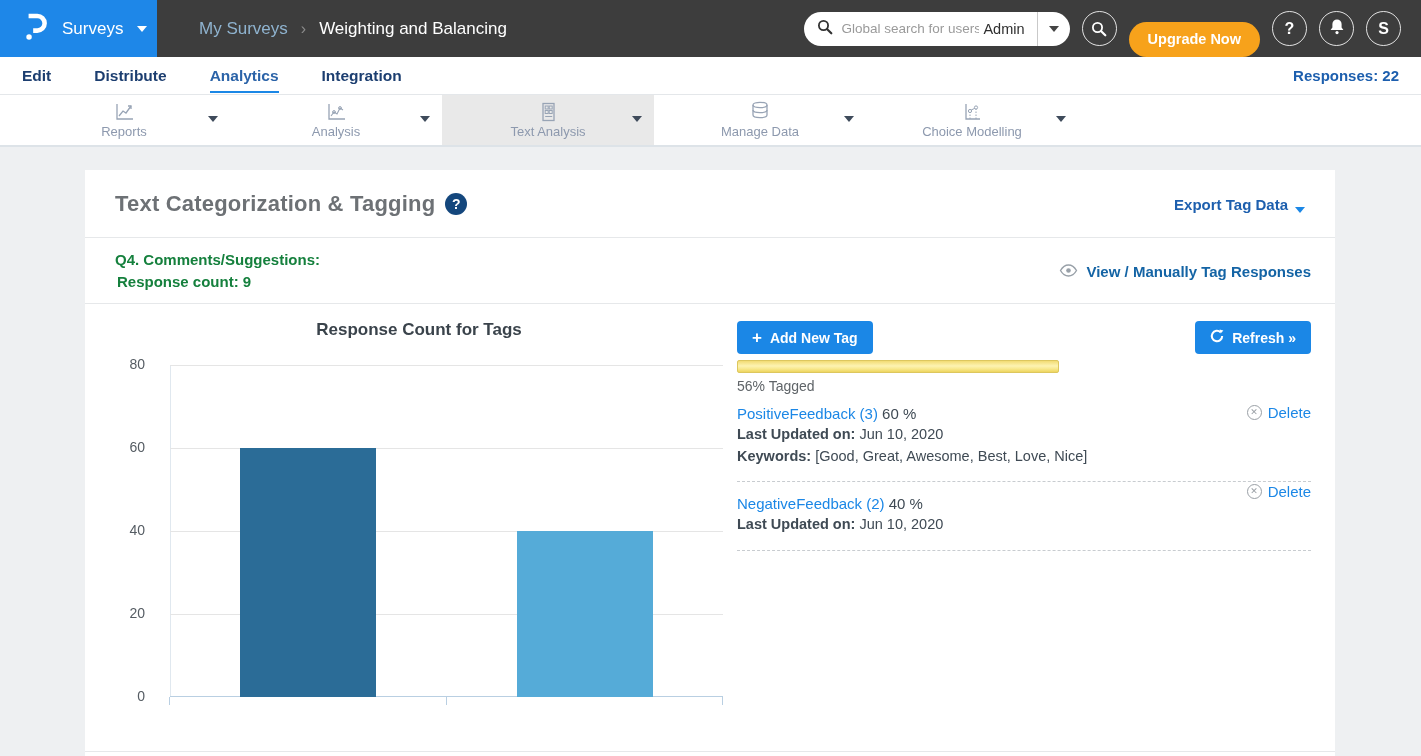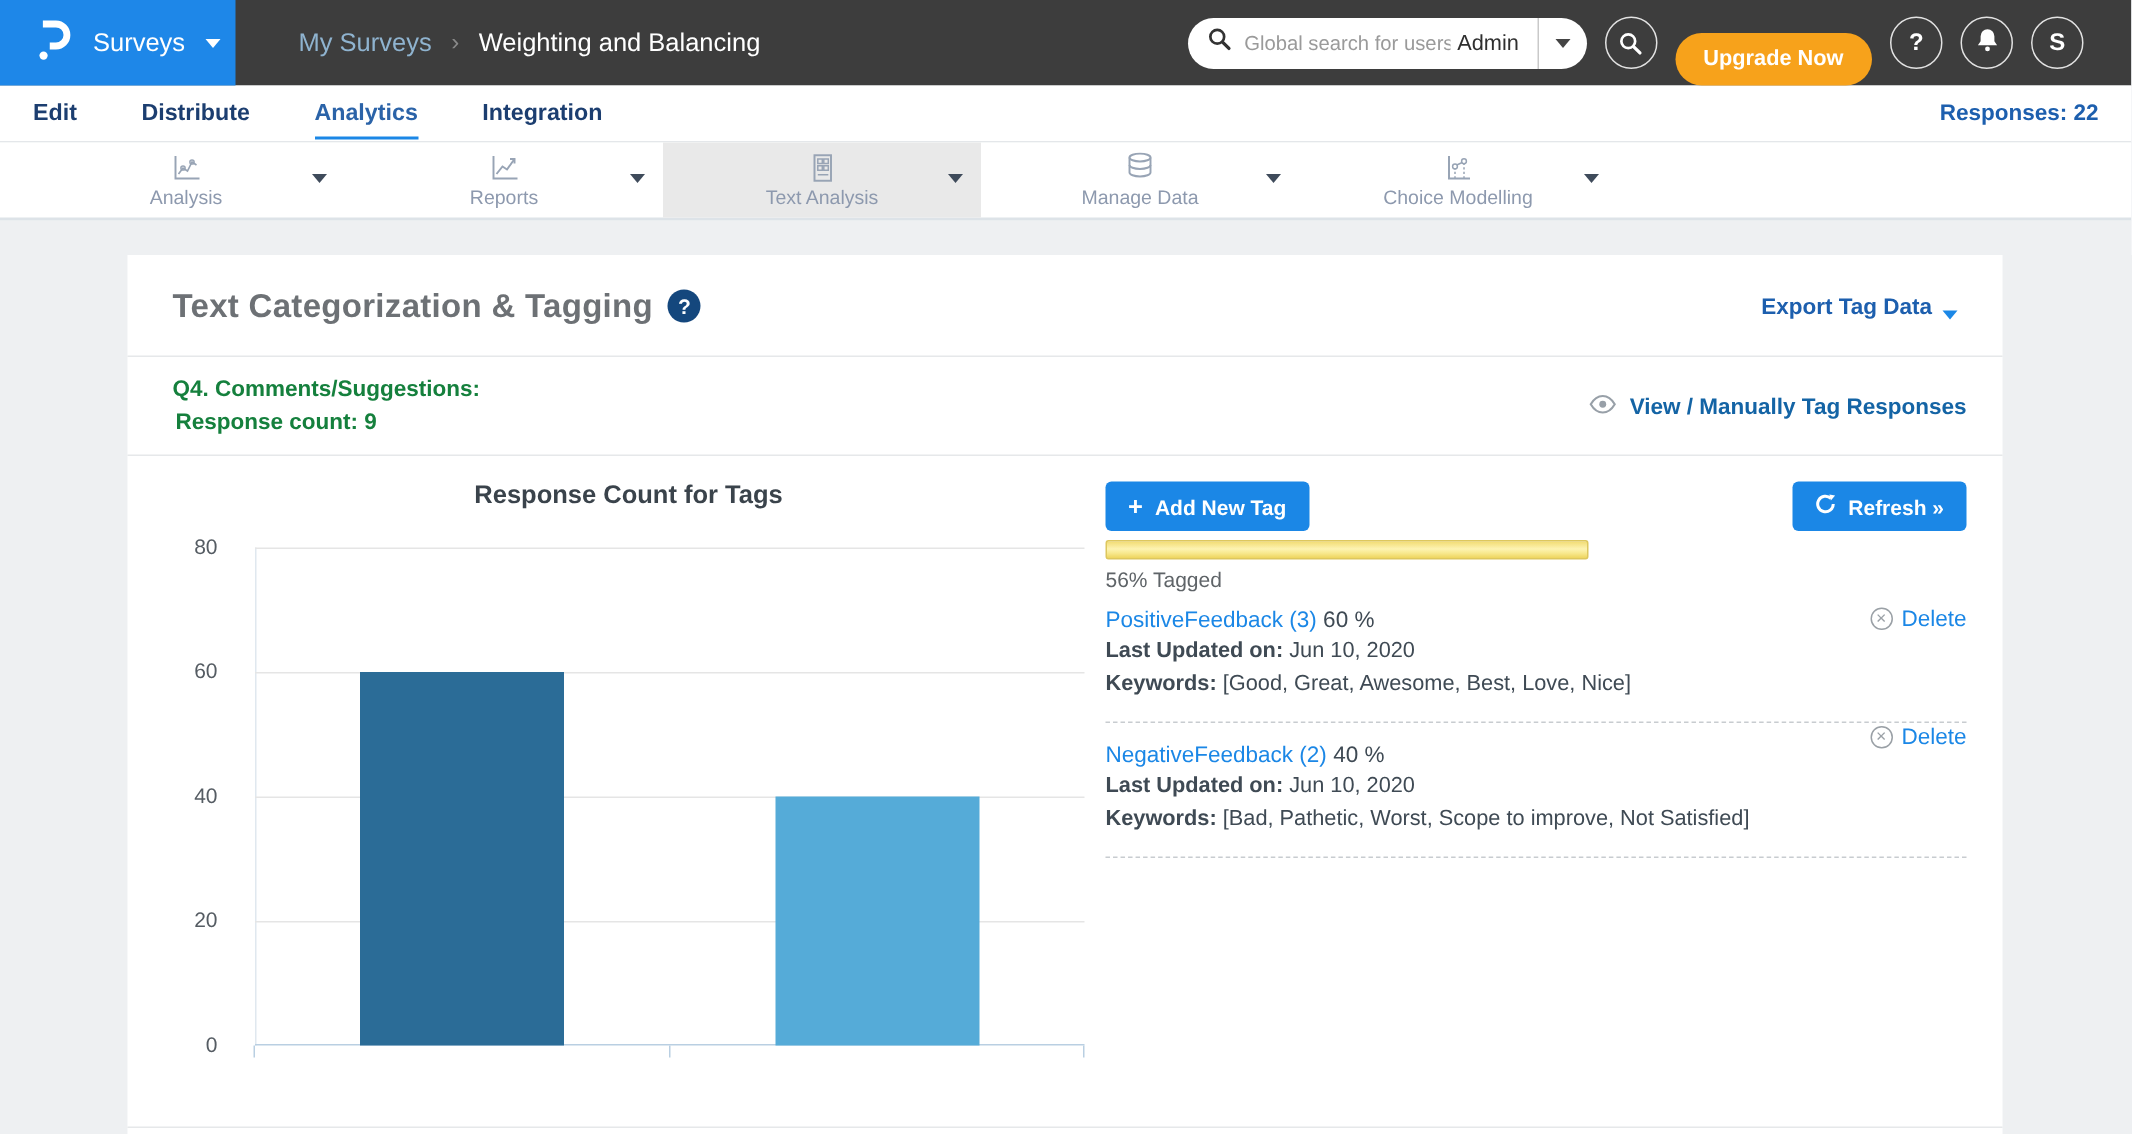--- a/index.html
+++ b/index.html
@@ -10,21 +10,21 @@
   
   .topbar { height:57px; background:#3d3d3d; display:flex; align-items:center; }
   .logo-block { width:157px; height:57px; background:#1e87e8; display:flex; align-items:center; padding-left:22px; gap:14px; cursor:pointer; flex:none; }
   .logo-block svg { flex:none; }
   .logo-text { color:#fff; font-size:17px; }
   .caret-down { width:0; height:0; border-left:5px solid transparent; border-right:5px solid transparent; border-top:6px solid #fff; }
   .breadcrumb { display:flex; align-items:center; gap:13px; margin-left:42px; font-size:17px; }
   .bc-parent { color:#8fb3cf; cursor:pointer; }
   .bc-sep { color:#8a8a8a; font-size:16px; }
   .bc-current { color:#ffffff; }
-  .top-right { margin-left:auto; display:flex; align-items:center; gap:12px; padding-right:32px; }
+  .top-right { margin-left:auto; display:flex; align-items:center; gap:12px; padding-right:20px; }
   .search-pill { background:#fff; height:34px; border-radius:17px; display:flex; align-items:center; padding-left:13px; overflow:hidden; }
   .search-pill input { border:none; outline:none; width:138px; font-size:13.5px; color:#333; margin-left:8px; font-family:inherit; }
   .search-pill input::placeholder { color:#9a9a9a; }
   .scope-label { font-size:14.5px; color:#2f2f2f; padding:0 12px 0 4px; }
   .pill-divider { width:1px; height:34px; background:#c9c9c9; }
   .pill-caret-zone { width:32px; height:34px; display:flex; align-items:center; justify-content:center; cursor:pointer; }
   .pill-caret-zone .caret-down { border-top-color:#444; }
   .circle-btn { width:35px; height:35px; border-radius:50%; border:1.5px solid rgba(255,255,255,.85); display:flex; align-items:center; justify-content:center; color:#fff; font-weight:bold; font-size:16px; cursor:pointer; background:transparent; flex:none; }
   .upgrade-btn { background:#f7a21b; color:#fff; font-weight:bold; font-size:14.5px; height:35px; border-radius:18px; border:none; padding:0 19px; cursor:pointer; font-family:inherit;margin-top:21px; }
 
@@ -166,37 +166,37 @@
       <span class="nav2-item">Integration</span>
     </div>
     <span class="nav2-right">Responses: 22</span>
   </nav>
 
   <nav class="nav3">
     <div class="tab-cell">
       <span class="tab-icon">
         <svg width="22" height="20" viewBox="0 0 22 20">
             <polyline points="4,2 4,17 20,17" fill="none" stroke="#98a4b5" stroke-width="1.3"></polyline>
+            <polyline points="6,14 10,9 13,11 18,4" fill="none" stroke="#98a4b5" stroke-width="1.3"></polyline>
+            <polyline points="15,4 18,4 18,7" fill="none" stroke="#98a4b5" stroke-width="1.3"></polyline>
+          </svg>
+      </span>
+      <span class="tab-label">Reports</span>
+      <span class="tab-caret"></span>
+    </div>
+    <div class="tab-cell">
+      <span class="tab-icon">
+        <svg width="22" height="20" viewBox="0 0 22 20">
+            <polyline points="4,2 4,17 20,17" fill="none" stroke="#98a4b5" stroke-width="1.3"></polyline>
             <polyline points="6,14 9,10 12,12 15,6 18,8" fill="none" stroke="#98a4b5" stroke-width="1.1"></polyline>
             <circle cx="9" cy="10" r="1.4" fill="none" stroke="#98a4b5"></circle>
             <circle cx="15" cy="6" r="1.4" fill="none" stroke="#98a4b5"></circle>
           </svg>
       </span>
       <span class="tab-label">Analysis</span>
-      <span class="tab-caret"></span>
-    </div>
-    <div class="tab-cell">
-      <span class="tab-icon">
-        <svg width="22" height="20" viewBox="0 0 22 20">
-            <polyline points="4,2 4,17 20,17" fill="none" stroke="#98a4b5" stroke-width="1.3"></polyline>
-            <polyline points="6,14 10,9 13,11 18,4" fill="none" stroke="#98a4b5" stroke-width="1.3"></polyline>
-            <polyline points="15,4 18,4 18,7" fill="none" stroke="#98a4b5" stroke-width="1.3"></polyline>
-          </svg>
-      </span>
-      <span class="tab-label">Reports</span>
       <span class="tab-caret"></span>
     </div>
     <div class="tab-cell selected">
       <span class="tab-icon">
         <svg width="20" height="20" viewBox="0 0 20 20">
             <rect x="5" y="1.5" width="11" height="17" fill="none" stroke="#98a4b5" stroke-width="1.3"></rect>
             <rect x="7.2" y="4" width="3" height="3" fill="none" stroke="#98a4b5"></rect>
             <rect x="11.2" y="4" width="3" height="3" fill="none" stroke="#98a4b5"></rect>
             <rect x="7.2" y="8.5" width="3" height="3" fill="none" stroke="#98a4b5"></rect>
             <rect x="11.2" y="8.5" width="3" height="3" fill="none" stroke="#98a4b5"></rect>
@@ -330,24 +330,20 @@
 
           <div class="tag-block">
             <div class="tag-name-line">
               <span class="tag-name">NegativeFeedback (2)</span>
               <span class="tag-percent">40 %</span>
             </div>
             <div class="tag-meta">
               <b>Last Updated on:</b>
               <span>Jun 10, 2020</span>
             </div>
-            <div class="tag-meta">
-              <b>Keywords:</b>
-              <span>[Bad, Pathetic, Worst, Scope to improve, Not Satisfied]</span>
-            </div>
             <span class="delete-link">
               <span class="circle-x">✕</span>
               <span>Delete</span>
             </span>
           </div>
 
         </div>
       </div>
     </section>
   </main>

